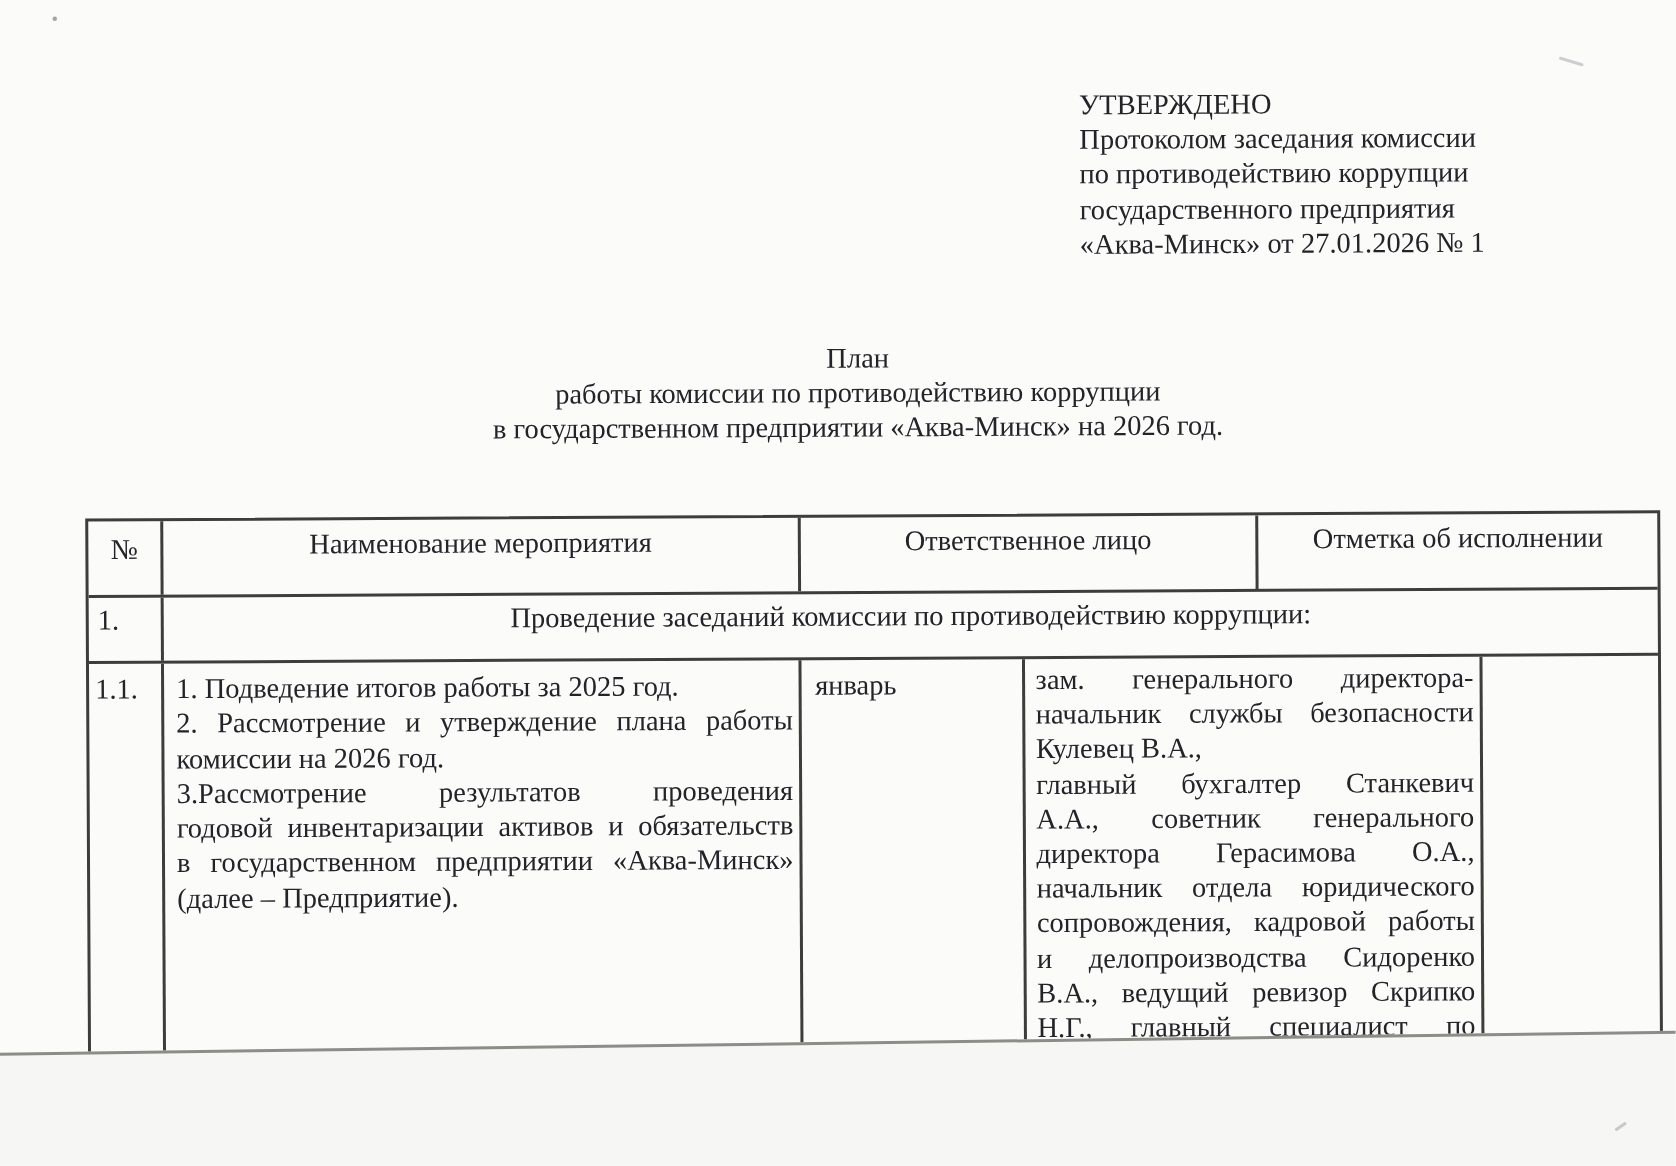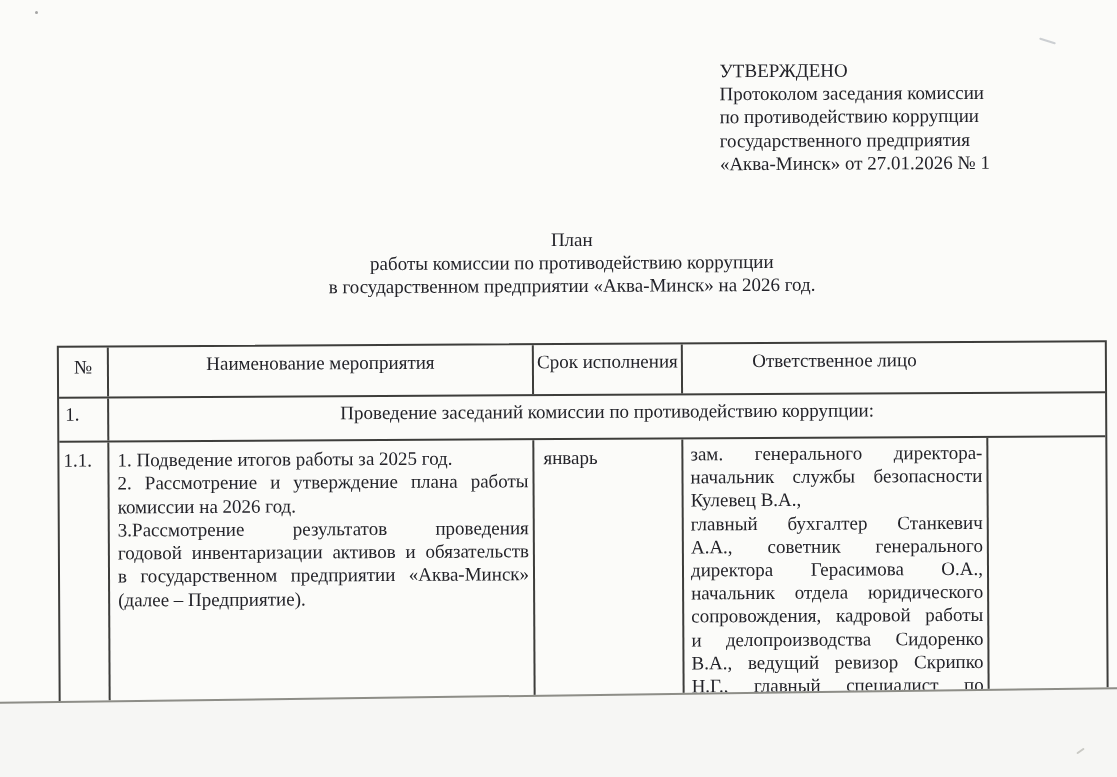--- a/index.html
+++ b/index.html
@@ -70,22 +70,22 @@
     <div>План</div>
     <div>работы комиссии по противодействию коррупции</div>
     <div>в государственном предприятии «Аква-Минск» на 2026 год.</div>
   </div>
 
   <div class="tbl">
 
     <div class="trow thead">
       <div class="cell w-num h-cell h-num">№</div>
       <div class="cell w-act h-cell bl">Наименование мероприятия</div>
-      <div class="cell w-dead h-cell bl">Срок исполнения</div>
       <div class="cell w-resp h-cell bl">Ответственное лицо</div>
+      <div class="cell w-mark h-cell bl">Отметка об исполнении</div>
     </div>
 
     <div class="trow tsec">
       <div class="cell w-num sec-num">1.</div>
       <div class="cell sec-text bl">Проведение заседаний комиссии по противодействию коррупции:</div>
     </div>
 
     <div class="trow tmain">
       <div class="cell w-num b-num">1.1.</div>
       <div class="cell w-act b-act bl">

